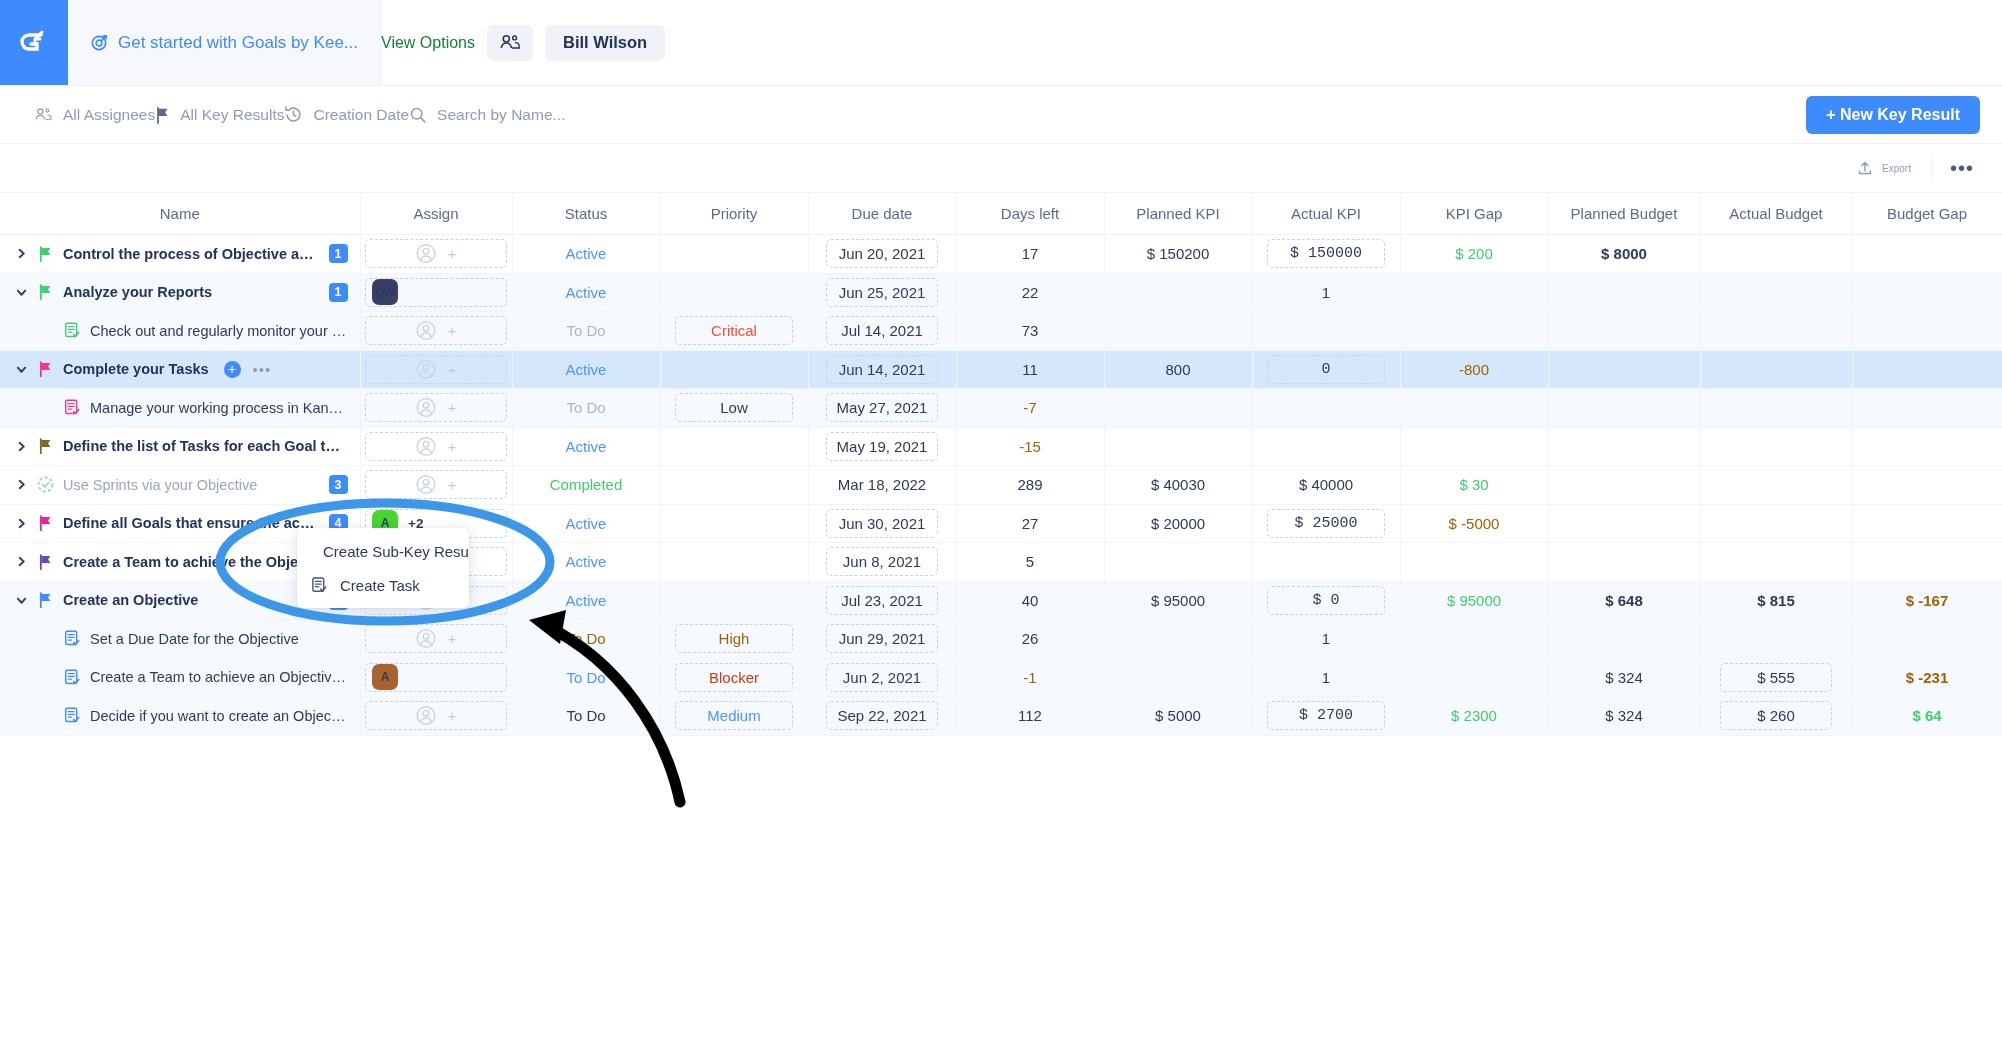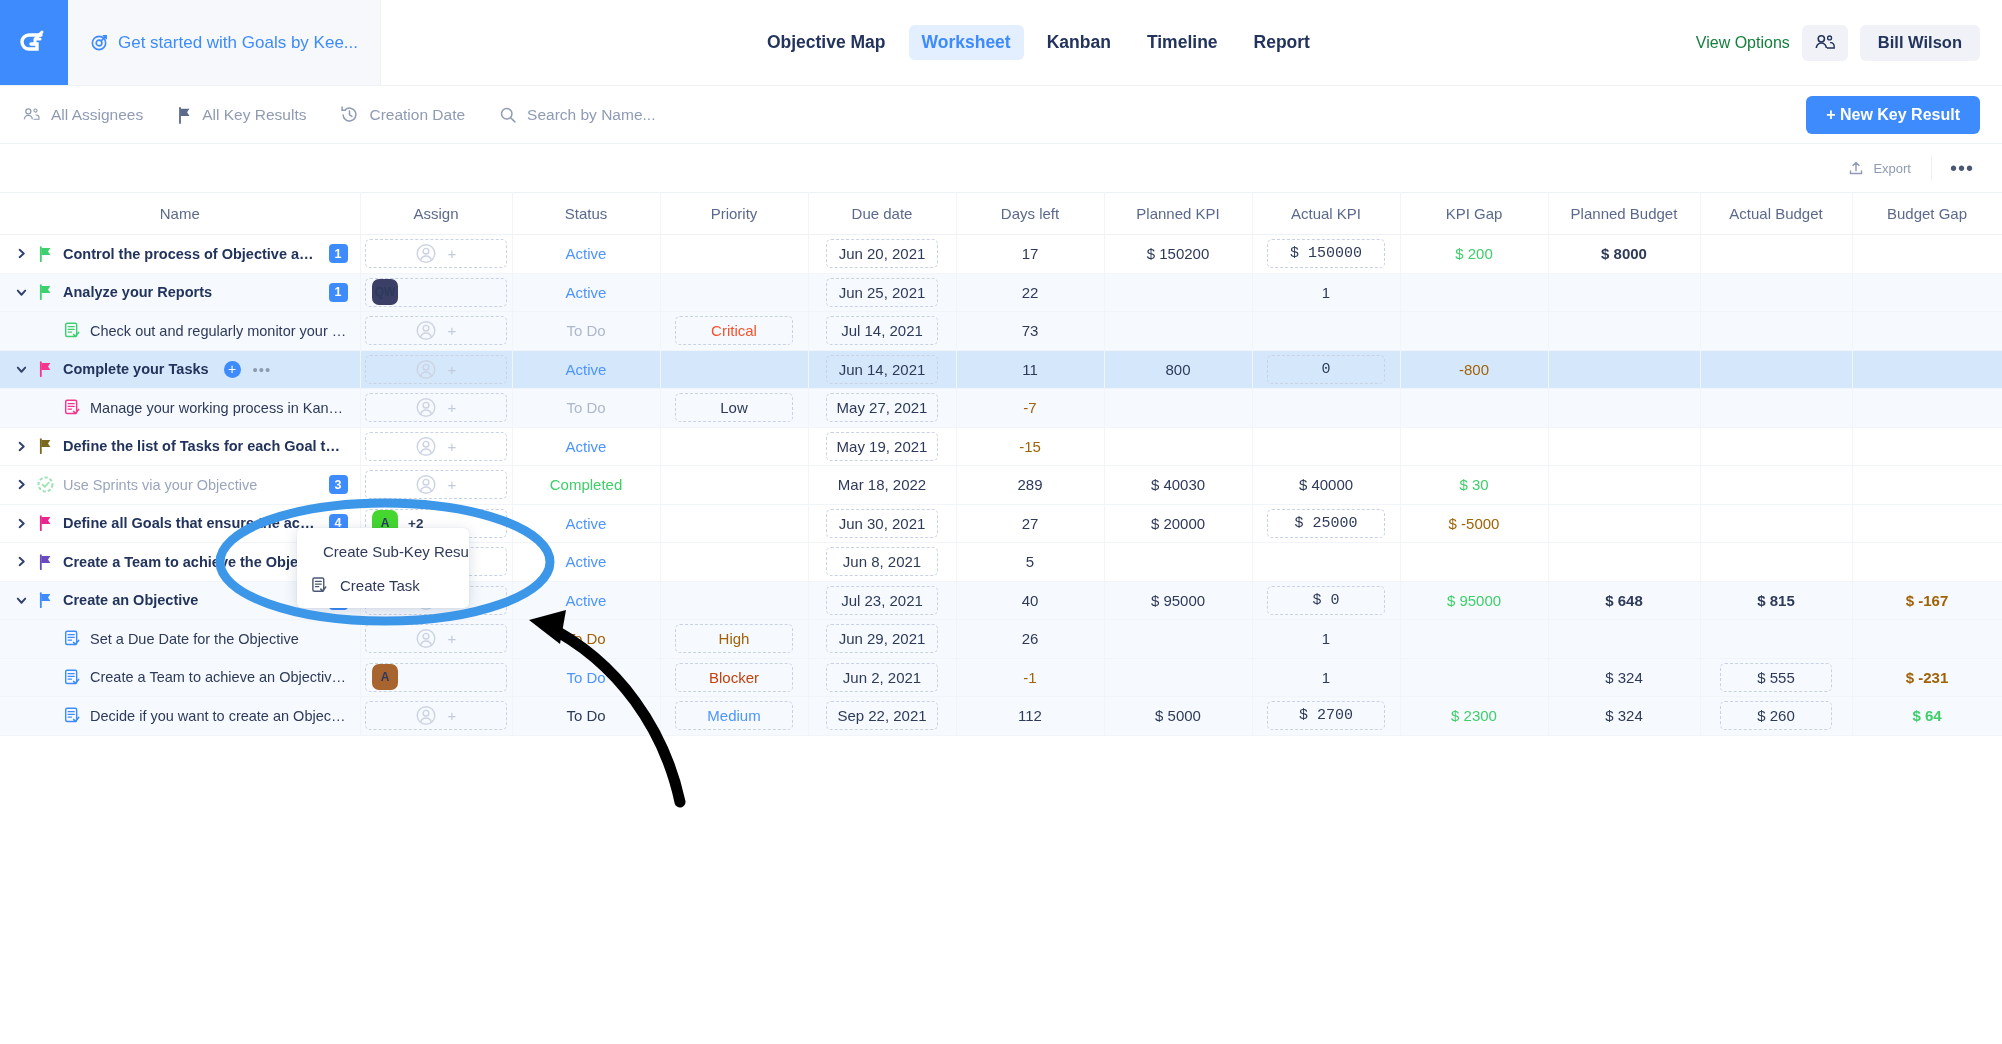--- a/index.html
+++ b/index.html
@@ -77,22 +77,21 @@
     display: flex; align-items: center;
     font-size: 16.5px; font-weight: bold; color: #22335c;
     white-space: nowrap; cursor: pointer;
   }
 
   
   .filterbar {
     height: 58px;
     display: flex; align-items: center;
     border-bottom: 1px solid #eef1f6;
-    padding: 0 22px;
-    gap: 34px;
+    padding: 0 34px;
     position: relative;
   }
   .filter-item {
     display: flex; align-items: center; gap: 10px;
     font-size: 15.5px; color: #8f9bb3;
     cursor: pointer; white-space: nowrap;
   }
   .new-kr-btn {
     position: absolute; right: 22px; top: 50%;
     transform: translateY(-50%);
@@ -106,21 +105,21 @@
 
   
   .actionbar {
     height: 48px;
     display: flex; align-items: center; justify-content: flex-end;
     gap: 0;
     padding-right: 14px;
   }
   .export-btn {
     display:flex; align-items:center; gap:9px;
-    font-size: 13px; color:#8f9bb3;
+    font-size: 10px; color:#8f9bb3;
     padding: 0 20px;
     border-right: 1px solid #eef1f6;
     height: 26px;
     cursor:pointer; white-space:nowrap;
   }
   .more-btn {
     padding: 0 14px 0 18px;
     color: #4a5875;
     font-size: 20px;
     letter-spacing: 1px;
@@ -281,27 +280,20 @@
     <span class="bc-ico">
       <svg width="19" height="19" viewBox="0 0 20 20">
         <circle cx="9.5" cy="10.5" r="7" fill="none" stroke="#3d8bfd" stroke-width="1.7"></circle>
         <circle cx="9.5" cy="10.5" r="3" fill="none" stroke="#3d8bfd" stroke-width="1.7"></circle>
         <path d="M12 8 L17 3 M14 3 l3 0 0 3" stroke="#3d8bfd" stroke-width="1.7" fill="none" stroke-linecap="round"></path>
       </svg>
     </span>
     <span>Get started with Goals by Kee...</span>
   </div>
 
-  <div class="nav-tabs">
-    <div class="nav-tab">Objective Map</div>
-    <div class="nav-tab active">Worksheet</div>
-    <div class="nav-tab">Kanban</div>
-    <div class="nav-tab">Timeline</div>
-    <div class="nav-tab">Report</div>
-  </div>
 
   <div class="topbar-right">
     <div class="view-options">View Options</div>
     <div class="icon-btn-grey">
       <svg width="22" height="19" viewBox="0 0 24 20">
         <circle cx="8" cy="6" r="3.4" fill="none" stroke="#22335c" stroke-width="1.7"></circle>
         <path d="M2.5 16 a5.5 5.5 0 0 1 11 0" fill="none" stroke="#22335c" stroke-width="1.7"></path>
         <circle cx="17" cy="5" r="2.1" fill="none" stroke="#22335c" stroke-width="1.5"></circle>
         <path d="M14 16 h8 v-2.2 a3.6 3.6 0 0 0-3.6-3.6 h-1" fill="none" stroke="#22335c" stroke-width="1.5"></path>
       </svg>

